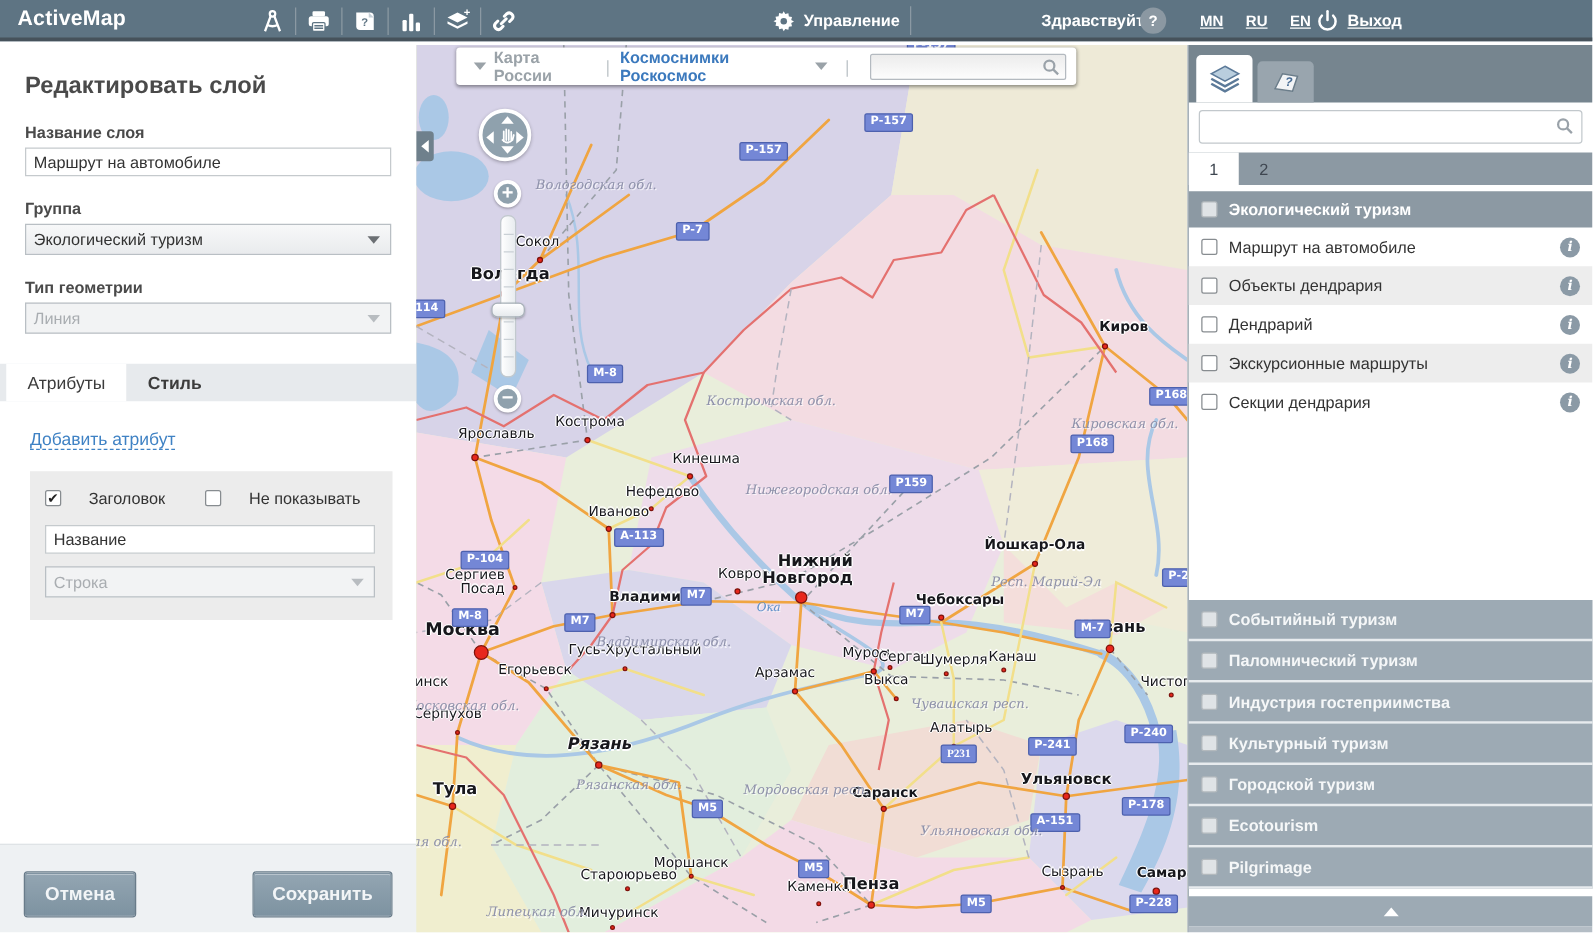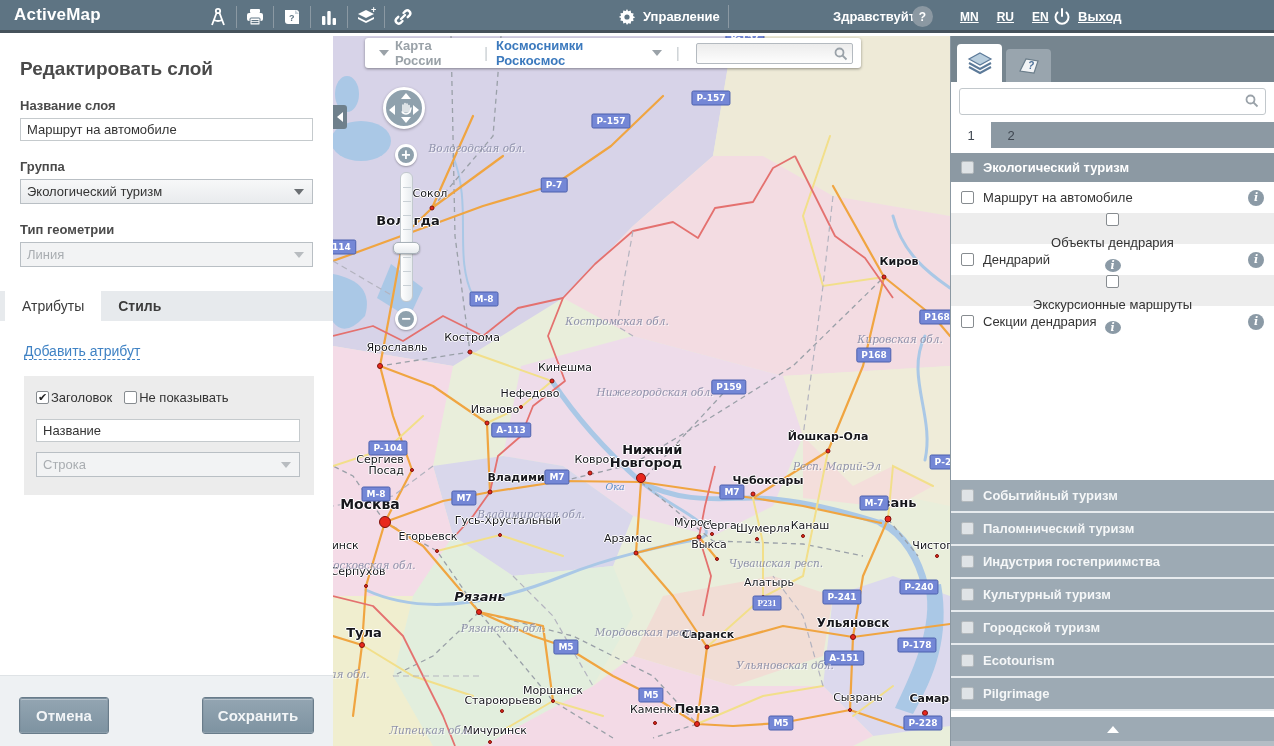--- a/index.html
+++ b/index.html
@@ -39,21 +39,21 @@
     border-left:5px solid transparent; border-right:5px solid transparent; border-top:6px solid #6b6f73; }
   .sel.disabled { background:#f2f3f4; color:#a9adb1; cursor:default; }
   .sel.disabled .arr { border-top-color:#b8bcc0; }
   .lp-tabs { margin-top:24px; height:30px; background:#e7eaed; display:flex; }
   .lp-tab { height:30px; padding:0 17px; display:flex; align-items:center; font-size:14px; color:#3c3c3c; cursor:pointer; }
   .lp-tab.active { background:#fff; margin-left:5px; }
   .lp-tab.style-tab { font-weight:bold; }
   .add-link { display:inline-block; margin:22px 0 0 24px; font-size:14px; color:#3f82c4;
     border-bottom:1px dashed #3f82c4; cursor:pointer; }
   .attr-box { margin:16px 0 0 24px; width:290px; background:#ececec; padding:14px 12px 18px 12px; }
-  .cbrow { display:flex; align-items:center; gap:2px; font-size:13px; color:#333; }
+  .cbrow { display:flex; align-items:center; gap:22px; font-size:13px; color:#333; }
   .cbrow .lbl2 { margin-left:10px; }
   .cb { width:13px; height:13px; border:1px solid #878c90; background:#fff; border-radius:2px;
     display:inline-flex; align-items:center; justify-content:center; font-size:11px; color:#222; cursor:pointer; flex:0 0 auto; }
   .cb.checked::after { content:"✔"; margin-top:-1px; }
   .attr-box .txt { margin:14px 0 0 0; width:264px; }
   .attr-box .sel { margin:10px 0 0 0; width:264px; }
   .lp-footer { position:absolute; left:0; bottom:0; width:333px; height:71px; background:#eef1f3; border-top:1px solid #dfe3e6; }
   .btn { position:absolute; top:22px; height:35px; background:linear-gradient(#93a5b2,#7e93a1);
     border:1px solid #65788625; outline:1px solid #697c8a; color:#f2f5f7; font-weight:bold; font-size:15px;
     font-family:"Liberation Sans",sans-serif; border-radius:2px; cursor:pointer;
@@ -123,21 +123,21 @@
   .rp-search input { width:100%; height:100%; border:none; outline:none; background:transparent; padding:0 24px 0 8px; font-size:13px; }
   .rp-search .mag { right:6px; top:5px; }
   .rp-pages { margin-top:7px; height:26px; background:#8c99a3; display:flex; align-items:flex-end; }
   .pg { width:40px; height:26px; display:flex; align-items:center; justify-content:center;
     font-size:13px; color:#3e4650; cursor:pointer; }
   .pg.active { background:#fff; }
   .grp-header { margin-top:5px; height:29px; background:#8c99a3; display:flex; align-items:center; padding:0 10px; gap:9px; }
   .grp-header .cb, .grp-row .cb { background:#dfe3e6; border-color:#b3b9bd; }
   .grp-title { color:#fff; font-size:13px; font-weight:bold; }
   .lyr-row { height:31px; display:flex; align-items:center; padding:0 10px; gap:9px; }
-  .lyr-row.alt { background:#ededed;flex-direction:column; }
+  .lyr-row.alt { background:#ededed; }
   .lyr-label { font-size:13px; color:#333; flex:1; }
   .info-ic { width:16px; height:16px; border-radius:50%; background:#8b9aa6; color:#fff;
     font:italic bold 11px "DejaVu Serif",serif; display:flex; align-items:center; justify-content:center; cursor:pointer; }
   .grp-list { position:absolute; left:0; top:444px; width:355px; }
   .grp-row { height:33px; background:#9daab4; border-bottom:2px solid #e7ebee;
     display:flex; align-items:center; padding:0 10px; gap:9px; cursor:pointer; }
   .grp-row .gname { color:#f5f7f8; font-size:13px; font-weight:bold; }
   .rp-bottom { position:absolute; left:0; top:681px; width:323px; height:24px; background:#9daab4;
     display:flex; align-items:center; justify-content:center; cursor:pointer; }
   .rp-bottom .tri-up { width:0; height:0; border-left:6px solid transparent; border-right:6px solid transparent;

